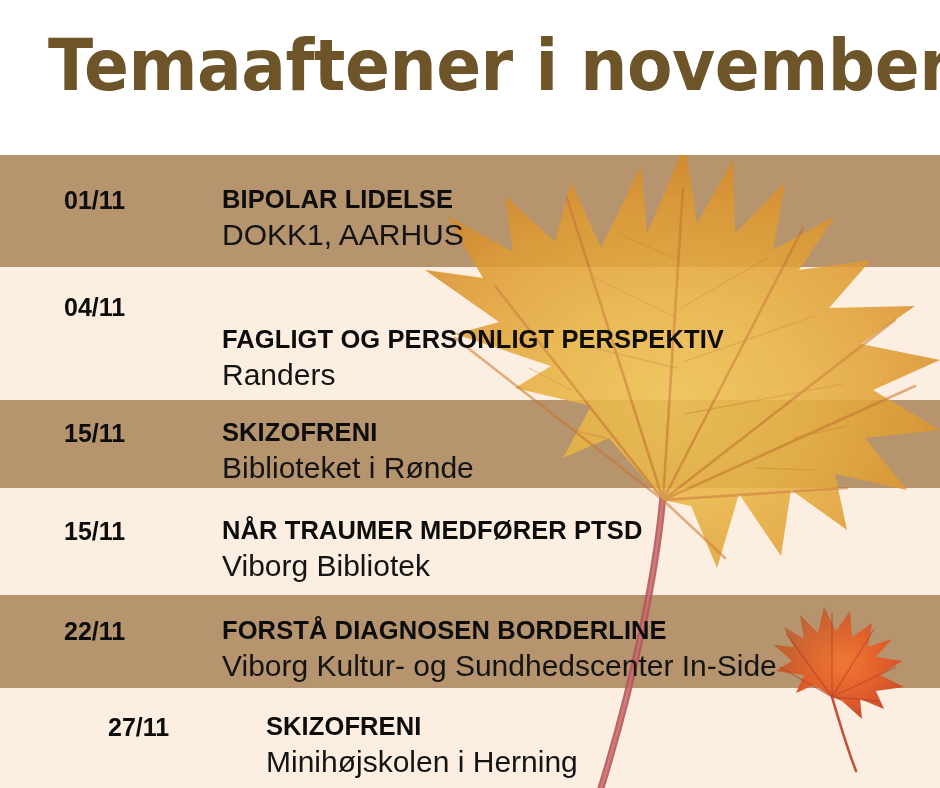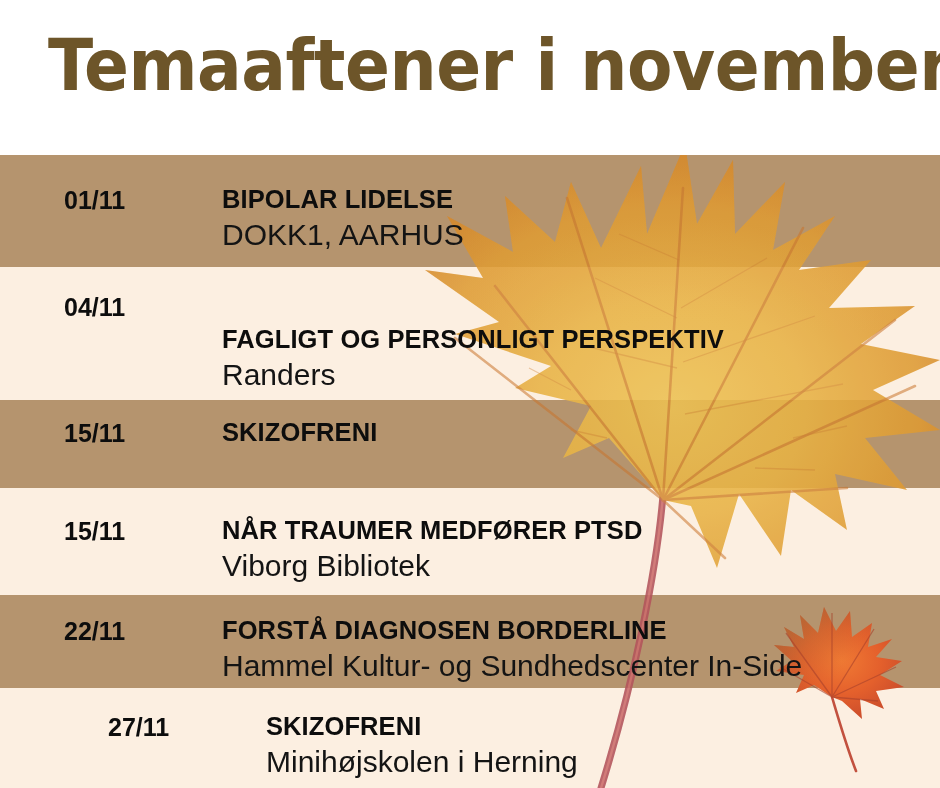--- a/index.html
+++ b/index.html
@@ -155,30 +155,31 @@
         <div class="sub" style="top: 63px;">DOKK1, AARHUS</div>
       </div>
       <div class="rowtext" style="top: 267px; height: 133px;">
         <div class="date" style="top: 26px;">04/11</div>
         <div class="ttl" style="top: 56px;">FAGLIGT OG PERSONLIGT PERSPEKTIV</div>
         <div class="sub" style="top: 91px;">Randers</div>
       </div>
       <div class="rowtext" style="top: 400px; height: 88px;">
         <div class="date" style="top: 19px;">15/11</div>
         <div class="ttl" style="top: 16px;">SKIZOFRENI</div>
+        <div class="sub" style="top: 51px;">Biblioteket i Rønde</div>
       </div>
       <div class="rowtext" style="top: 488px; height: 107px;">
         <div class="date" style="top: 29px;">15/11</div>
         <div class="ttl" style="top: 26px;">NÅR TRAUMER MEDFØRER PTSD</div>
         <div class="sub" style="top: 61px;">Viborg Bibliotek</div>
       </div>
       <div class="rowtext" style="top: 595px; height: 93px;">
         <div class="date" style="top: 22px;">22/11</div>
         <div class="ttl" style="top: 19px;">FORSTÅ DIAGNOSEN BORDERLINE</div>
-        <div class="sub" style="top: 54px;">Hammel Kultur- og Sundhedscenter In-Side</div>
+        <div class="sub" style="top: 54px;">Viborg Kultur- og Sundhedscenter In-Side</div>
       </div>
       <div class="rowtext" style="top: 688px; height: 100px; margin-left: 44px;">
         <div class="date" style="top: 25px;">27/11</div>
         <div class="ttl" style="top: 22px;">SKIZOFRENI</div>
         <div class="sub" style="top: 57px;">Minihøjskolen i Herning</div>
       </div>
     </div>
 
 </div>
 

